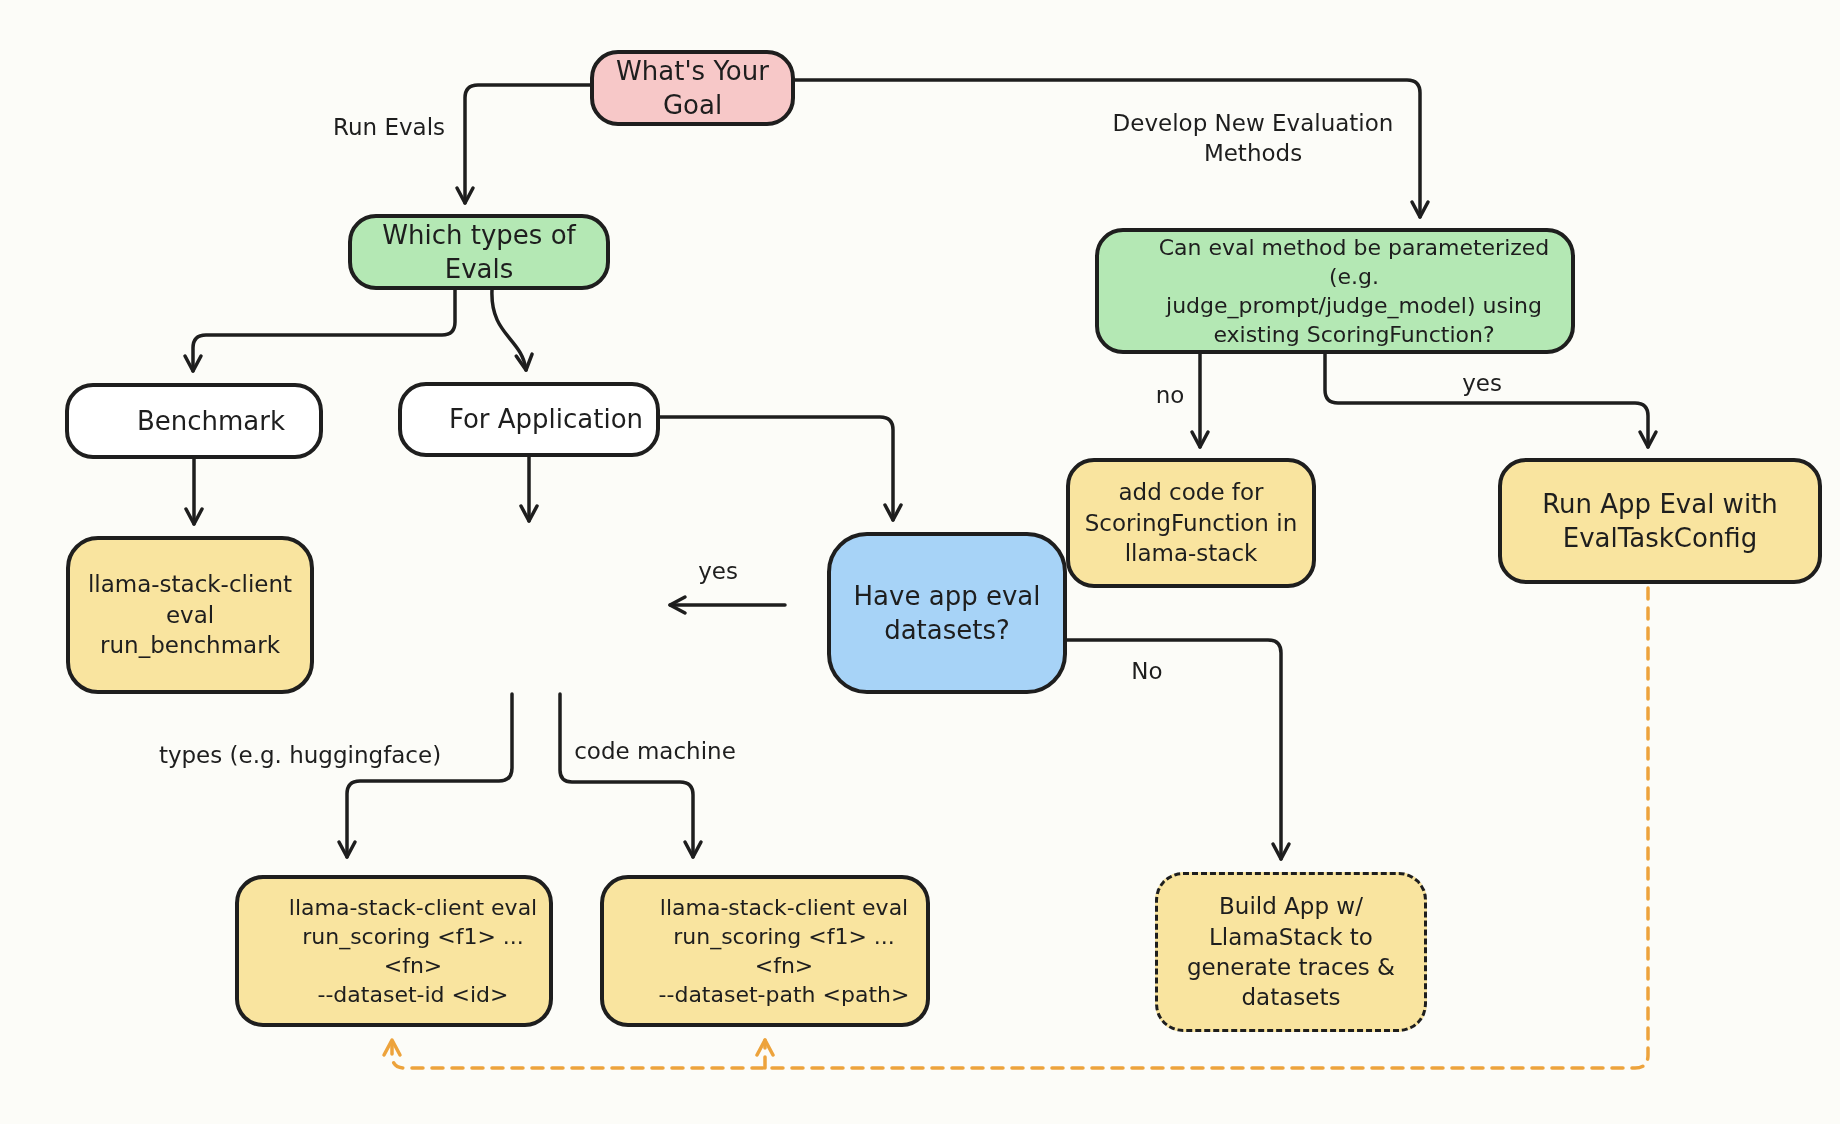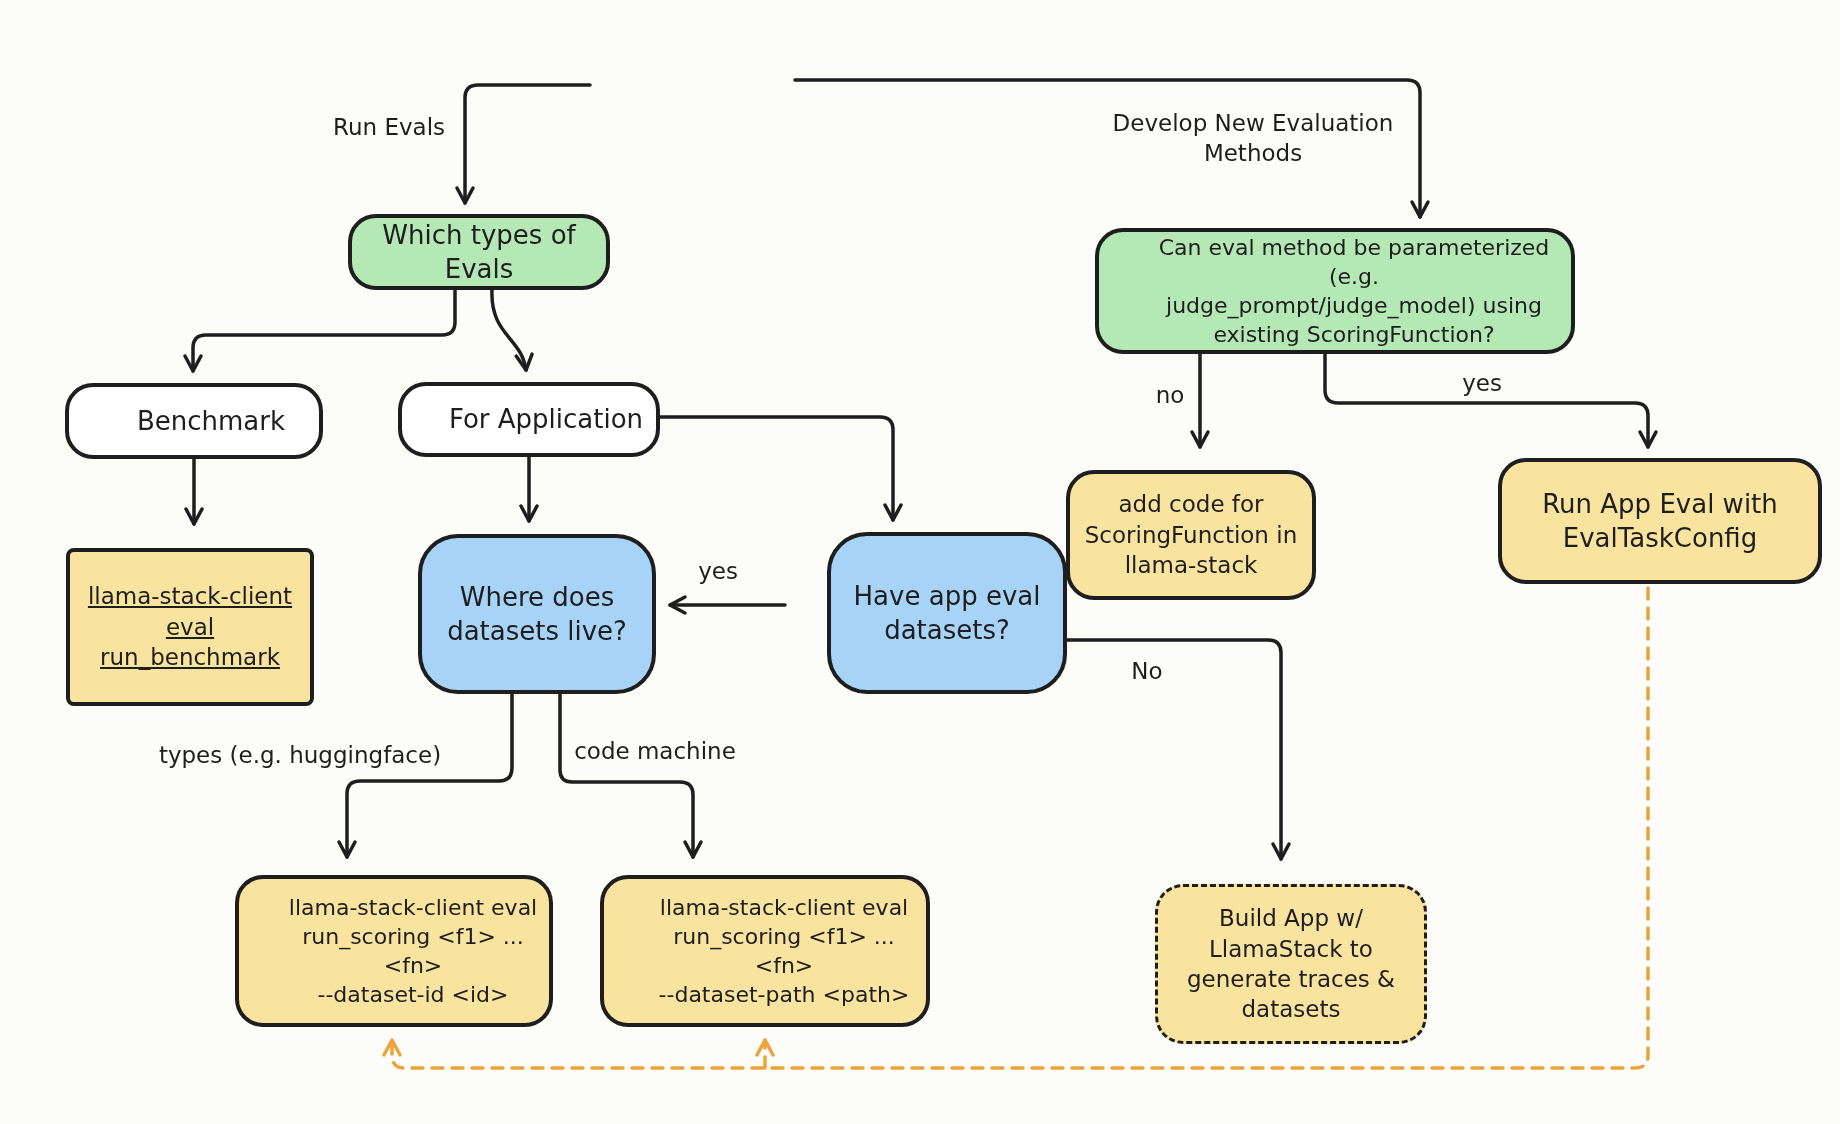--- a/index.html
+++ b/index.html
@@ -20,23 +20,23 @@
     display:flex;align-items:center;justify-content:center;
     text-align:center;white-space:pre-line;line-height:1.32;
     border:4px solid var(--stroke,#1e1e1e);border-radius:28px;
     font-size:26px;font-weight:500;box-sizing:border-box;padding:4px 6px;
   }
   .node.white{background:var(--white,#ffffff);padding-left:40px;}
   .node.pink{background:var(--pink,#f7c8c8);}
   .node.green{background:var(--green,#b4e8b4);}
   .node.blue{background:var(--blue,#a7d3f7);border-radius:40px;}
   .node.yellow{background:var(--yellow,#f9e49f);}
-  .node.r-lg{border-radius:8px;text-decoration:underline;}
+  .node.r-lg{border-radius:32px;}
   .node.dashed{border-style:dashed;border-width:3.5px;}
-  .node.fs23{font-size:23px;margin-top:12px;}
+  .node.fs23{font-size:23px;}
   .node.fs22{font-size:22px;padding-left:44px;}
   .elabel{
     position:absolute;z-index:2;transform:translateX(-50%);
     text-align:center;white-space:pre-line;line-height:1.32;
     font-size:23px;font-weight:400;
   }
 </style>
 </head>
 <body>
 
@@ -62,33 +62,33 @@
     <path class="edge" d="M 785 605 H 670" marker-end="url(#ab)"></path>
     <path class="edge" d="M 1025 640 H 1268 Q 1281 640 1281 653 V 859" marker-end="url(#ab)"></path>
     <path class="edge" d="M 512 694 V 768 Q 512 781 499 781 L 360 781 Q 347 781 347 794 V 857" marker-end="url(#ab)"></path>
     <path class="edge" d="M 560 694 V 770 Q 560 782 572 782 H 680 Q 693 782 693 795 V 857" marker-end="url(#ab)"></path>
     <path class="edge" d="M 1200 354 V 447" marker-end="url(#ab)"></path>
     <path class="edge" d="M 1325 354 V 390 Q 1325 403 1338 403 H 1635 Q 1648 403 1648 416 V 447" marker-end="url(#ab)"></path>
     <path class="edge orange" d="M 1648 588 V 1055 Q 1648 1068 1635 1068 H 405 Q 392 1068 392 1055 V 1040" marker-end="url(#ao)"></path>
     <path class="edge orange" d="M 765 1068 V 1040" marker-end="url(#ao)"></path>
   </svg>
 
+  <div class="node pink" style="left:590px;top:50px;width:205px;height:76px">What's Your
+Goal</div>
 
   <div class="node green" style="left:348px;top:214px;width:262px;height:76px">Which types of
 Evals</div>
 
   <div class="node white" style="left:65px;top:383px;width:258px;height:76px">Benchmark</div>
 
   <div class="node white" style="left:398px;top:382px;width:262px;height:75px">For Application</div>
 
   <div class="node yellow r-lg fs23" style="left:66px;top:536px;width:248px;height:158px">llama-stack-client
 eval run_benchmark</div>
 
-  <div class="node blue" style="left:418px;top:534px;width:238px;height:160px">Where does
-datasets live?</div>
 
   <div class="node blue" style="left:827px;top:532px;width:240px;height:162px">Have app eval
 datasets?</div>
 
   <div class="node green fs22" style="left:1095px;top:228px;width:480px;height:126px">Can eval method be parameterized (e.g.
 judge_prompt/judge_model) using
 existing ScoringFunction?</div>
 
   <div class="node yellow fs23" style="left:1066px;top:458px;width:250px;height:130px">add code for
 ScoringFunction in

